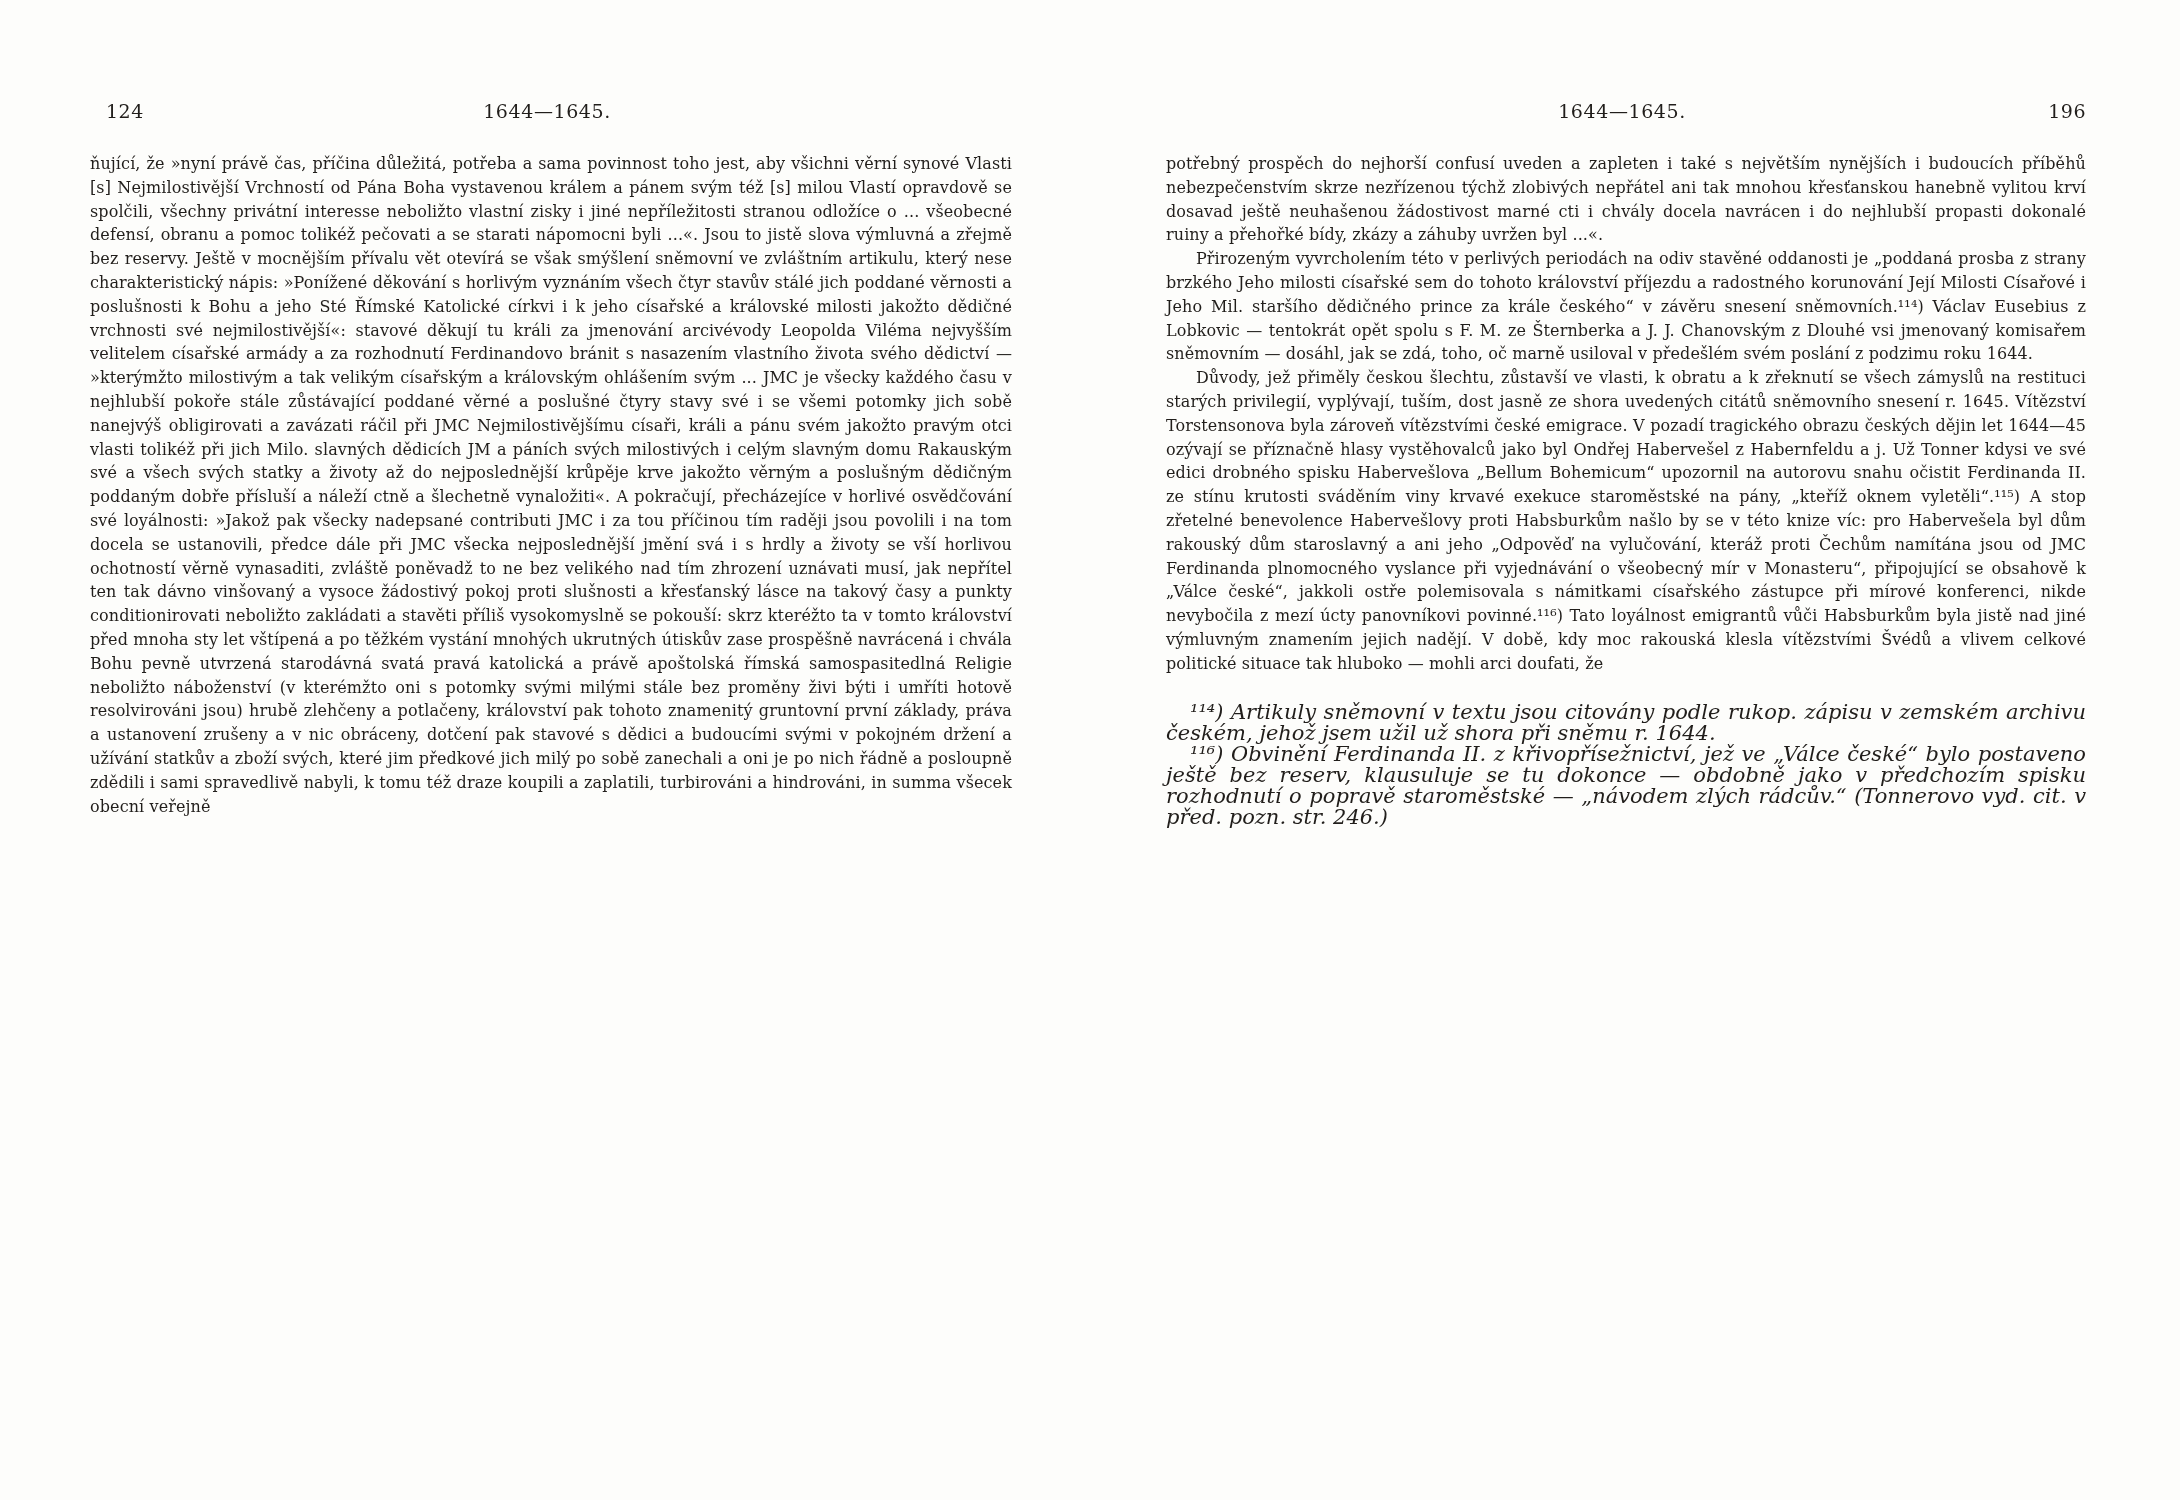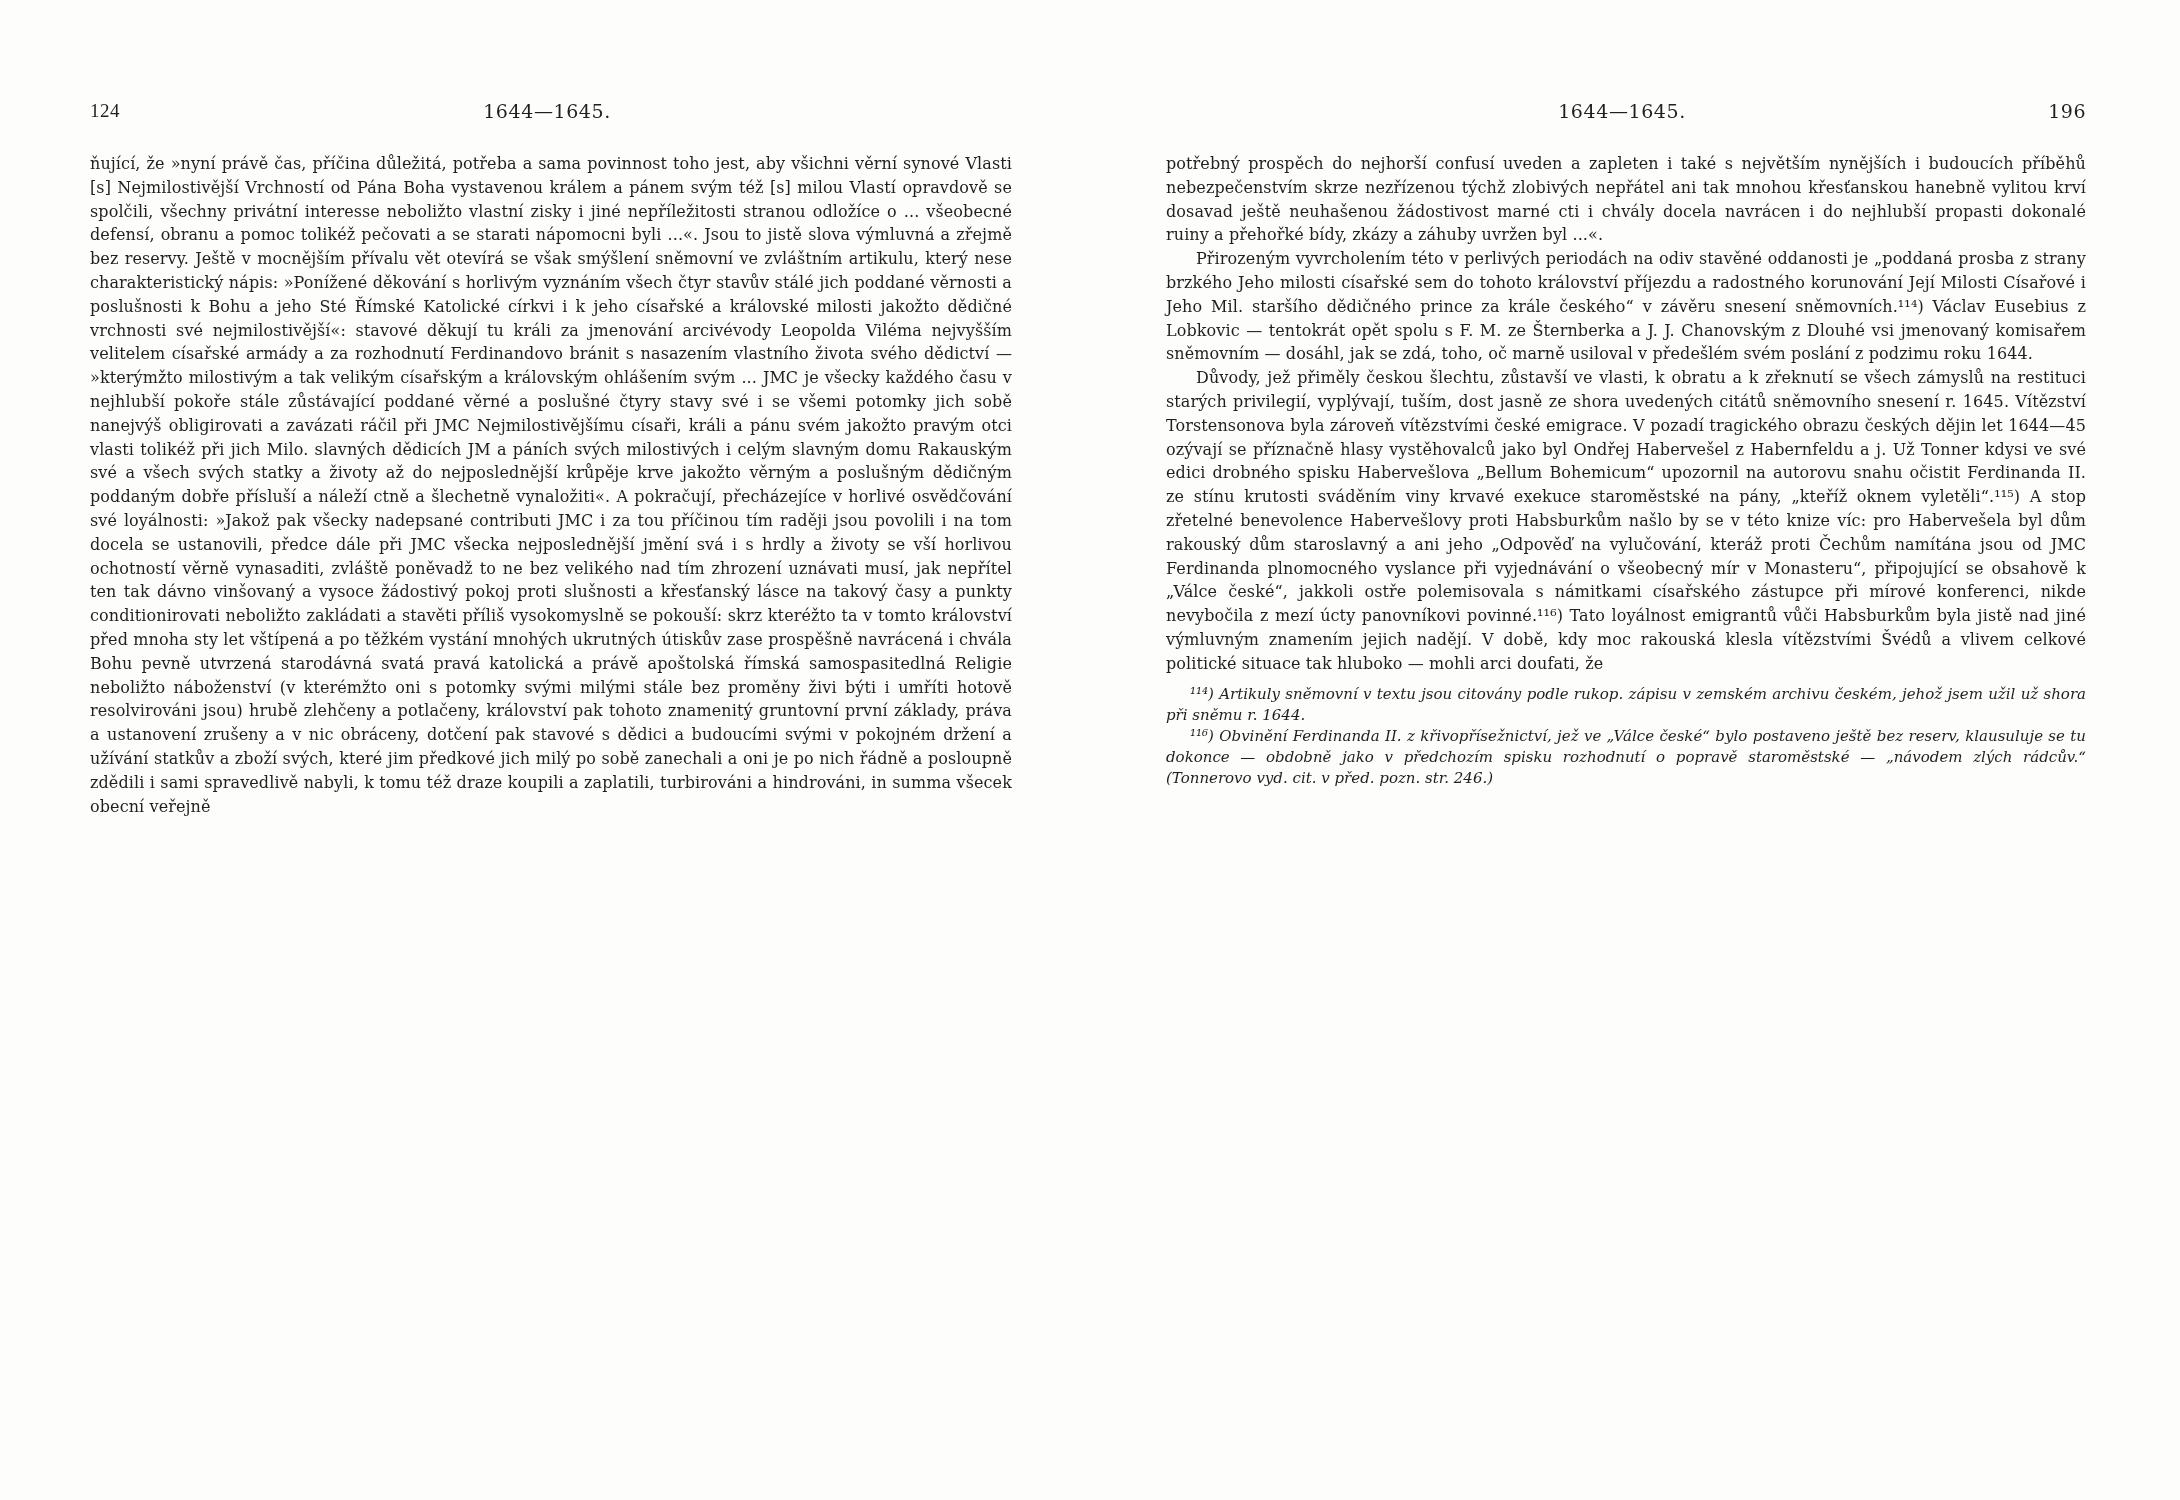--- a/index.html
+++ b/index.html
@@ -25,41 +25,41 @@
   .page-left  { padding: 100px 78px 0 90px; }
   .page-right { padding: 100px 94px 0 76px; }
 
   .page-header {
     position: relative;
     height: 26px;
     margin-bottom: 26px;
     font-size: 19px;
   }
   .page-num { position: absolute; top: 0; letter-spacing: 0.5px; }
-  .page-left  .page-num { left: 0; font-family: Liberation Serif, serif; }
+  .page-left  .page-num { left: 16px; }
   .page-right .page-num { right: 0; }
   .running-head {
     position: absolute;
     left: 0; right: 8px;
     text-align: center;
     letter-spacing: 0.6px;
   }
 
   .body-text {
     font-size: 16px;
     line-height: 23.8px;
     text-align: justify;
     letter-spacing: 0.1px;
   }
   .body-text p { margin: 0; }
   .body-text p.indent { text-indent: 30px; }
 
   .footnotes {
-    margin-top: 8px;
-    font-size: 15px;
+    margin-top: 26px;
+    font-size: 21px;
     line-height: 21px;
     font-style: italic;
     text-align: justify;
   }
   .footnotes p { margin: 0; text-indent: 24px; }
 </style>
 </head>
 <body>
 
 <div class="spread">

